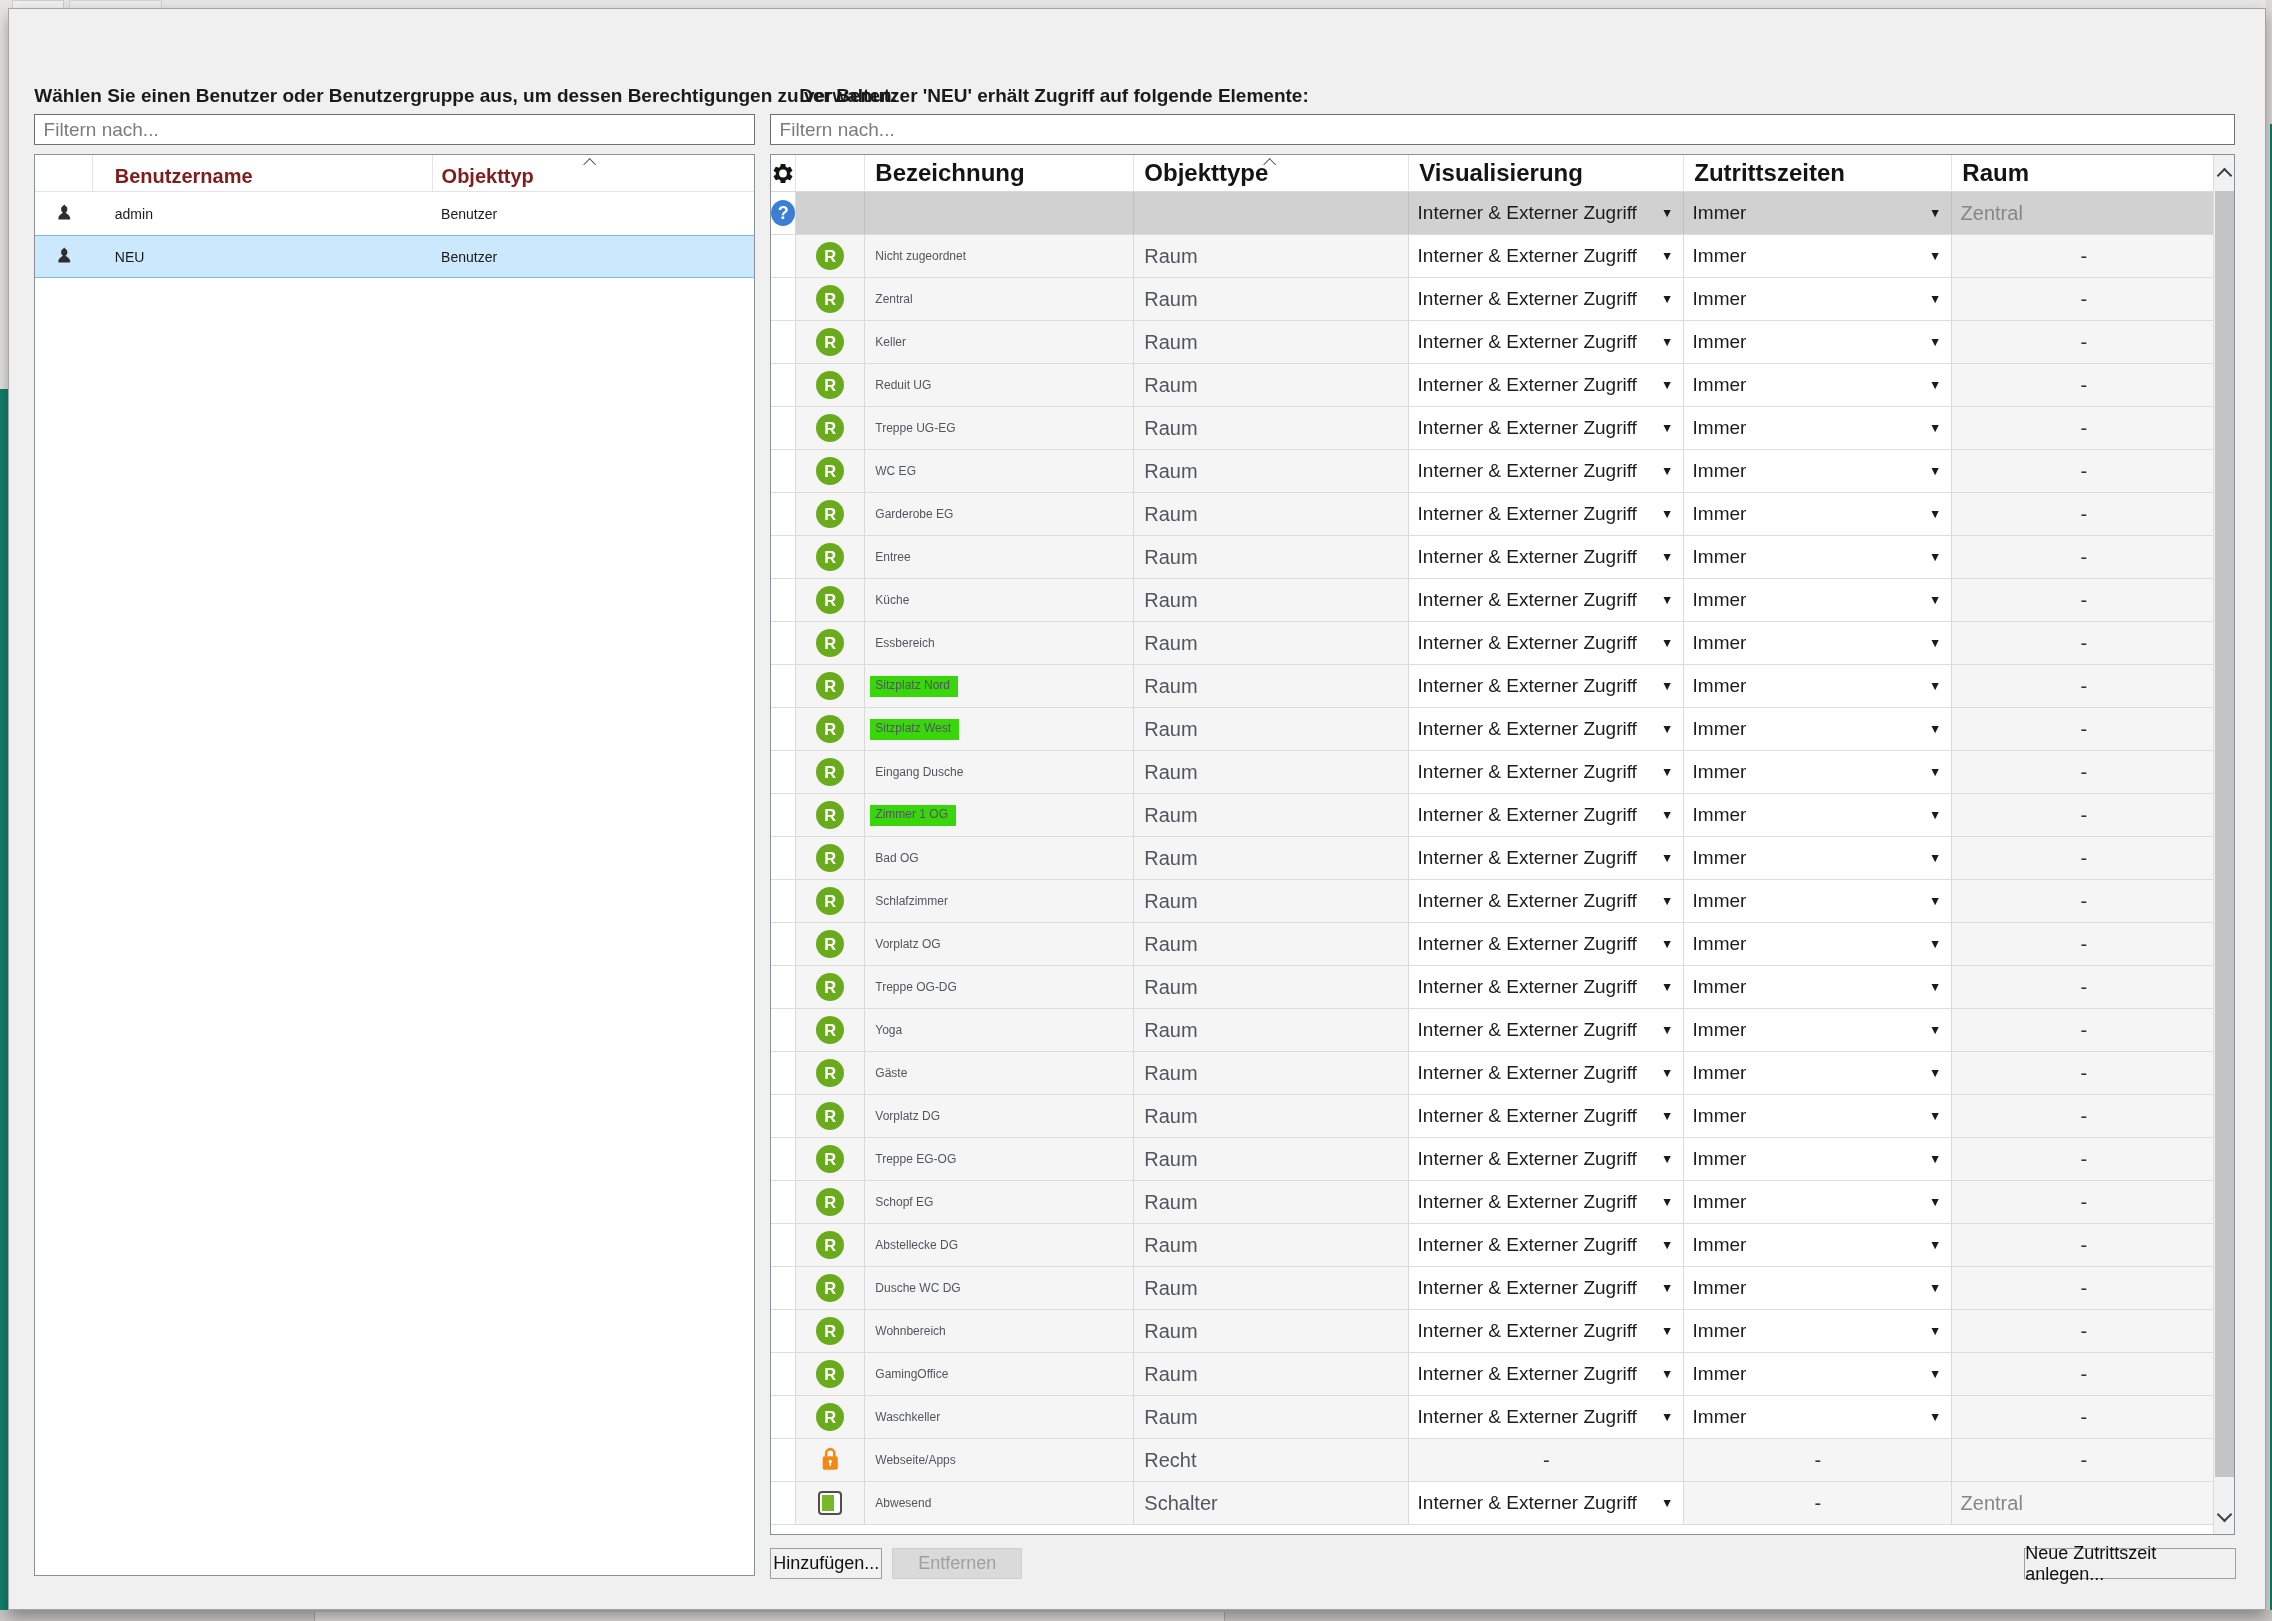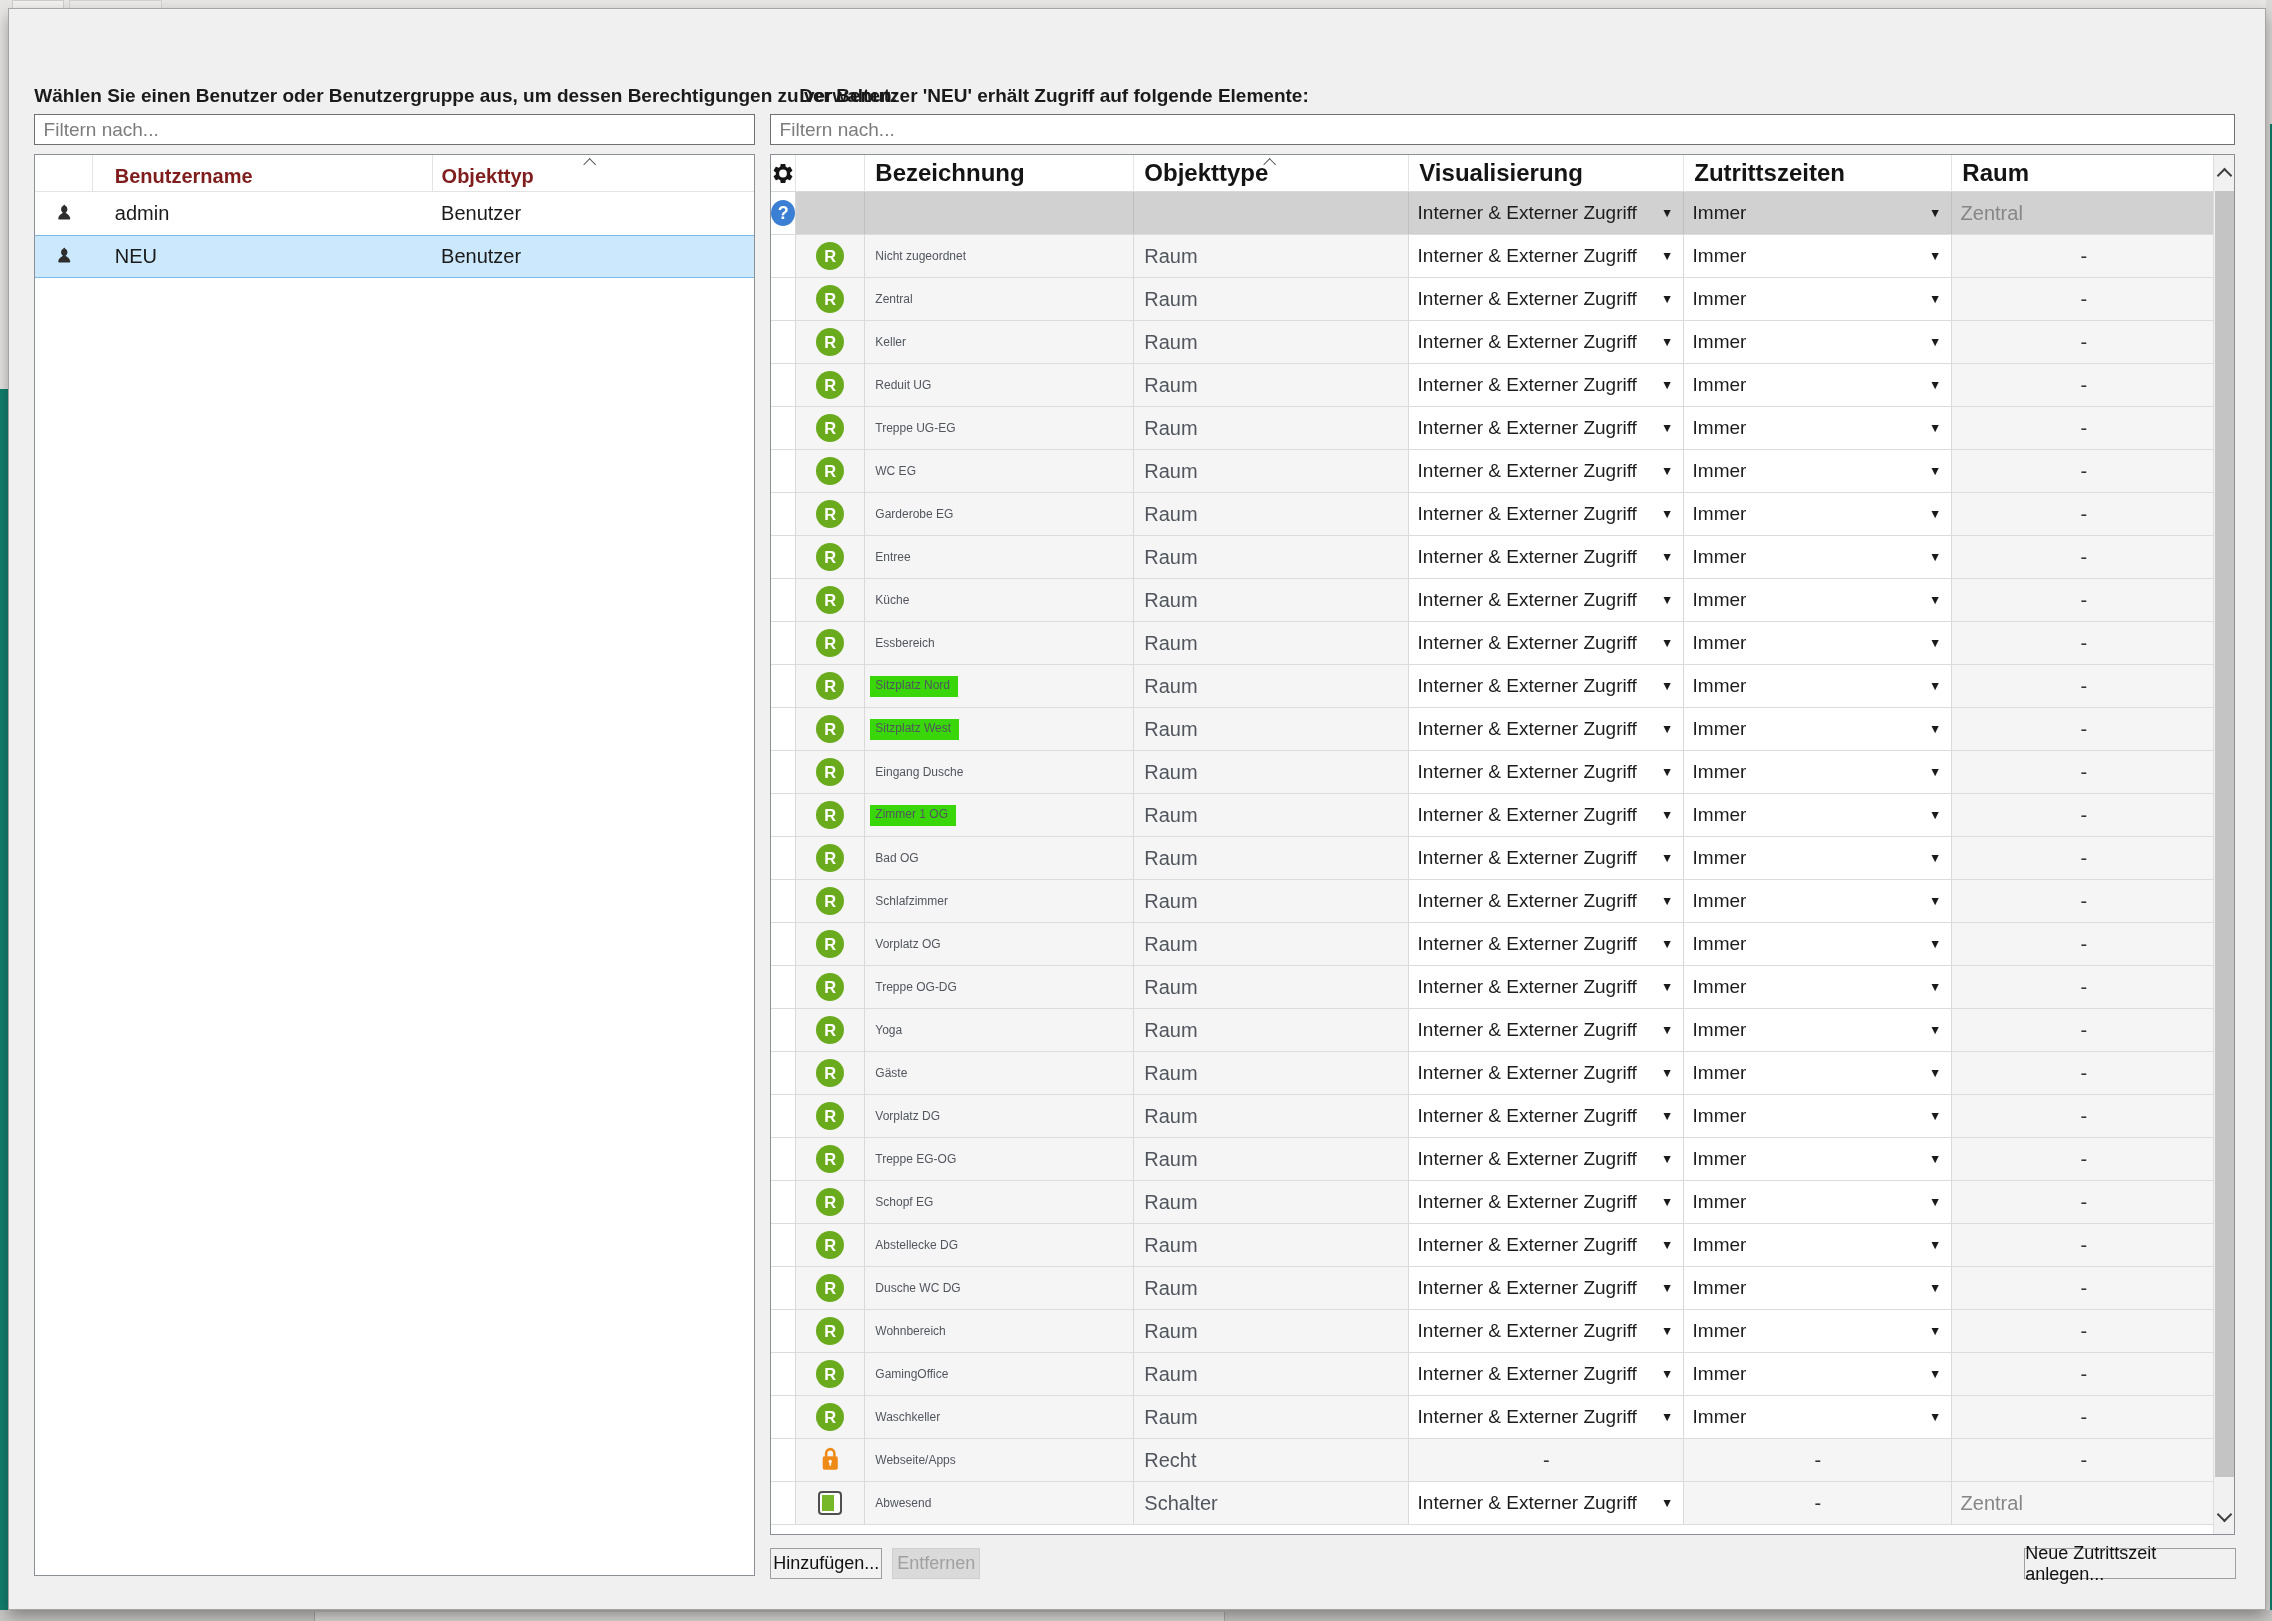--- a/index.html
+++ b/index.html
@@ -33,21 +33,21 @@
   .left-caption{left:25px;}
   .left-filter{left:25px;width:721px;}
   .user-list{position:absolute;left:25px;top:145px;width:721px;height:1422px;background:#ffffff;
              border:0.8px solid #8b9097;box-sizing:border-box;}
   .ul-header{display:flex;height:37px;position:relative;border-bottom:0.8px solid #e3e3e3;box-sizing:border-box;}
   .ul-header .hcell{font-size:20px;font-weight:700;color:#7f1d1d;display:flex;align-items:flex-end;padding-bottom:3.3px;box-sizing:border-box;}
   .ul-icon-col{width:58px;border-right:0.8px solid #e4e4e4;box-sizing:border-box;flex:none;}
   .ul-name-col{width:340px;border-right:0.8px solid #e4e4e4;box-sizing:border-box;flex:none;padding-left:21.5px;}
   .ul-type-col{width:322px;box-sizing:border-box;flex:none;padding-left:8.3px;}
   .user-row{display:flex;height:43px;box-sizing:border-box;background:#fff;position:relative;}
-  .user-row .cell{display:flex;align-items:center;font-size:20px;color:#1a1a1a;box-sizing:border-box;}
+  .user-row .cell{display:flex;align-items:center;font-size:14px;color:#1a1a1a;box-sizing:border-box;}
   .user-row.selected{background:#cbe8fc;border-top:0.8px solid #7cb9e8;border-bottom:0.8px solid #7cb9e8;}
   .person-icon{width:58px;display:flex;align-items:center;justify-content:center;flex:none;}
 
   
   .sort-caret{position:absolute;top:2.5px;width:10px;height:10px;}
   .sort-caret:before{content:"";position:absolute;left:0;top:2.5px;width:8.3px;height:8.3px;
      border-left:1.7px solid #5a5a5a;border-top:1.7px solid #5a5a5a;transform:rotate(45deg);}
 
   
   .right-caption{left:790px;}
@@ -105,21 +105,21 @@
   .sb-btn.down{bottom:0;}
   .sb-thumb{position:absolute;left:0.8px;top:36px;width:20px;height:1286px;background:#c4c4c4;}
   .chev{width:9px;height:9px;border-left:2.5px solid #3f3f3f;border-top:2.5px solid #3f3f3f;}
   .chev.up{transform:rotate(45deg);margin-top:4.1px;}
   .chev.down{transform:rotate(225deg);margin-bottom:4.1px;}
 
   
   .btn{position:absolute;top:1539px;height:31px;box-sizing:border-box;border:1.7px solid #9e9e9e;background:#f1f1f1;
        font-family:"Liberation Sans",sans-serif;font-size:18px;color:#111;display:flex;align-items:center;justify-content:center;}
   .btn-add{left:761px;width:112px;}
-  .btn-remove{left:883px;width:88px;border:0.8px solid #cfcfcf;background:#dadada;color:#a0a0a0;}
+  .btn-remove{left:883px;width:130px;border:0.8px solid #cfcfcf;background:#dadada;color:#a0a0a0;}
   .btn-new{left:2015px;width:212px;}
 </style>
 </head>
 <body>
 
 <div class="screen">
 
   <div class="bg-top-tab"></div>
   <div class="bg-top-tab2"></div>
   <div class="bg-left-strip"></div>

